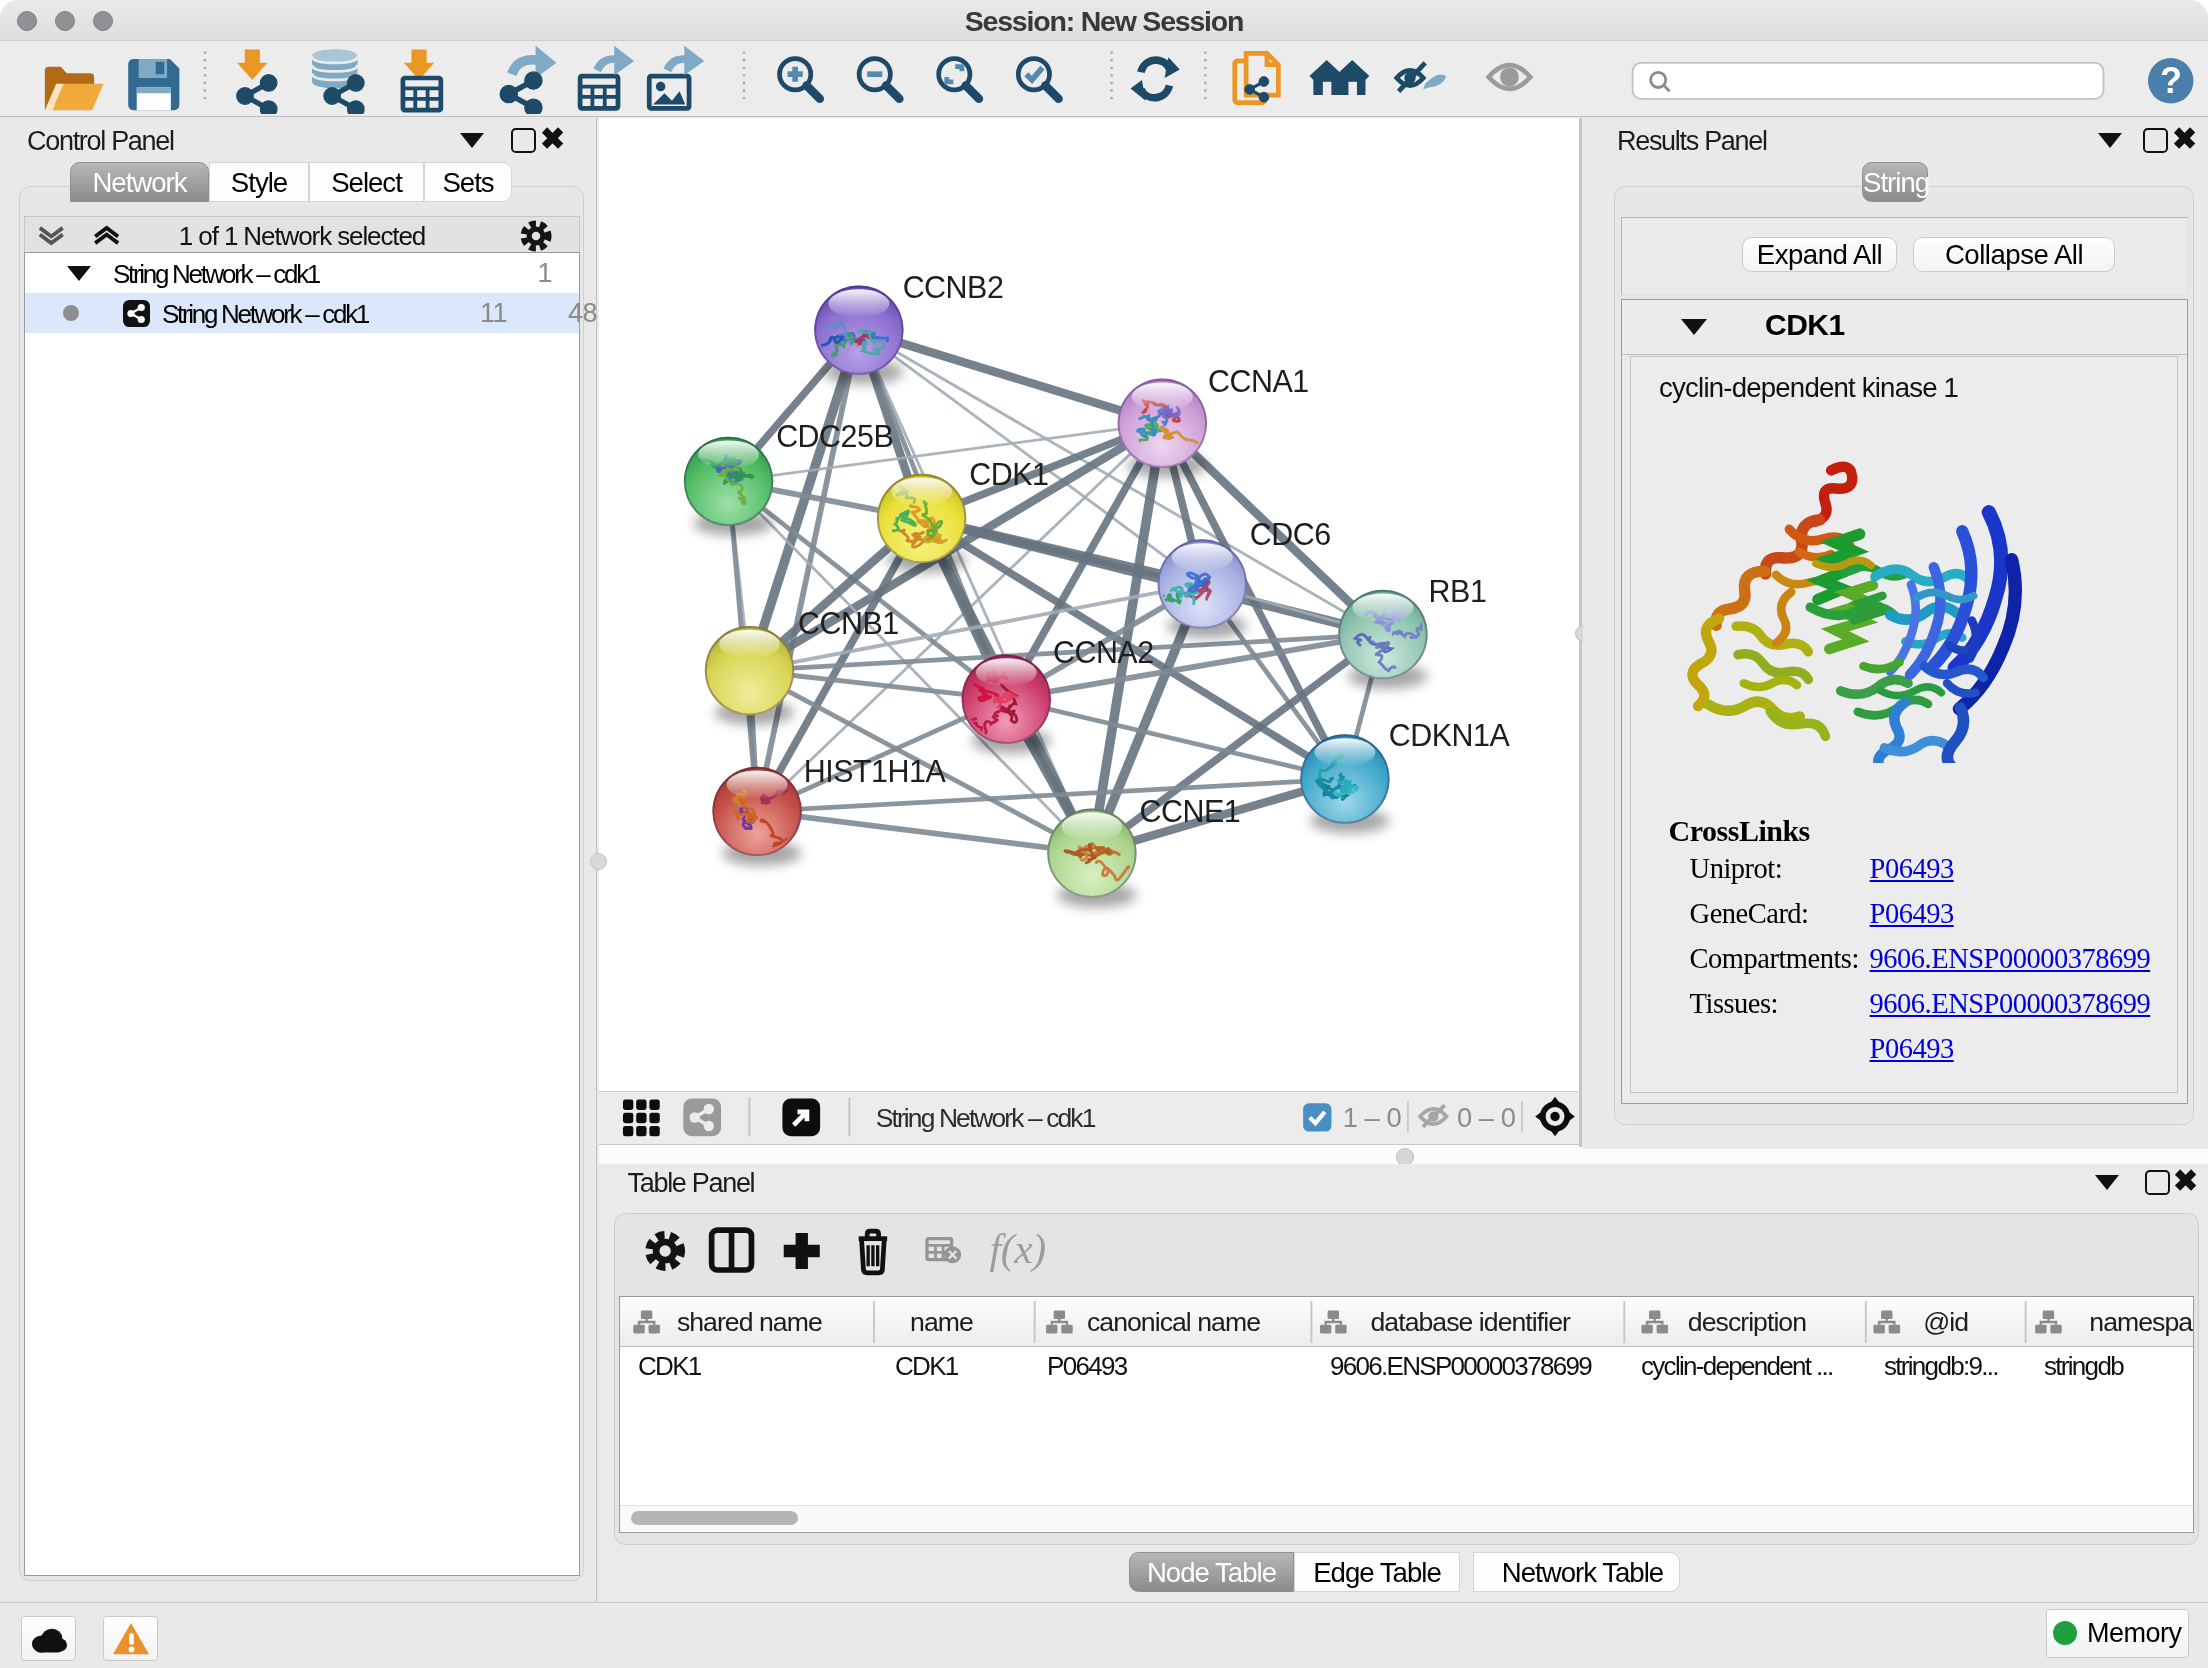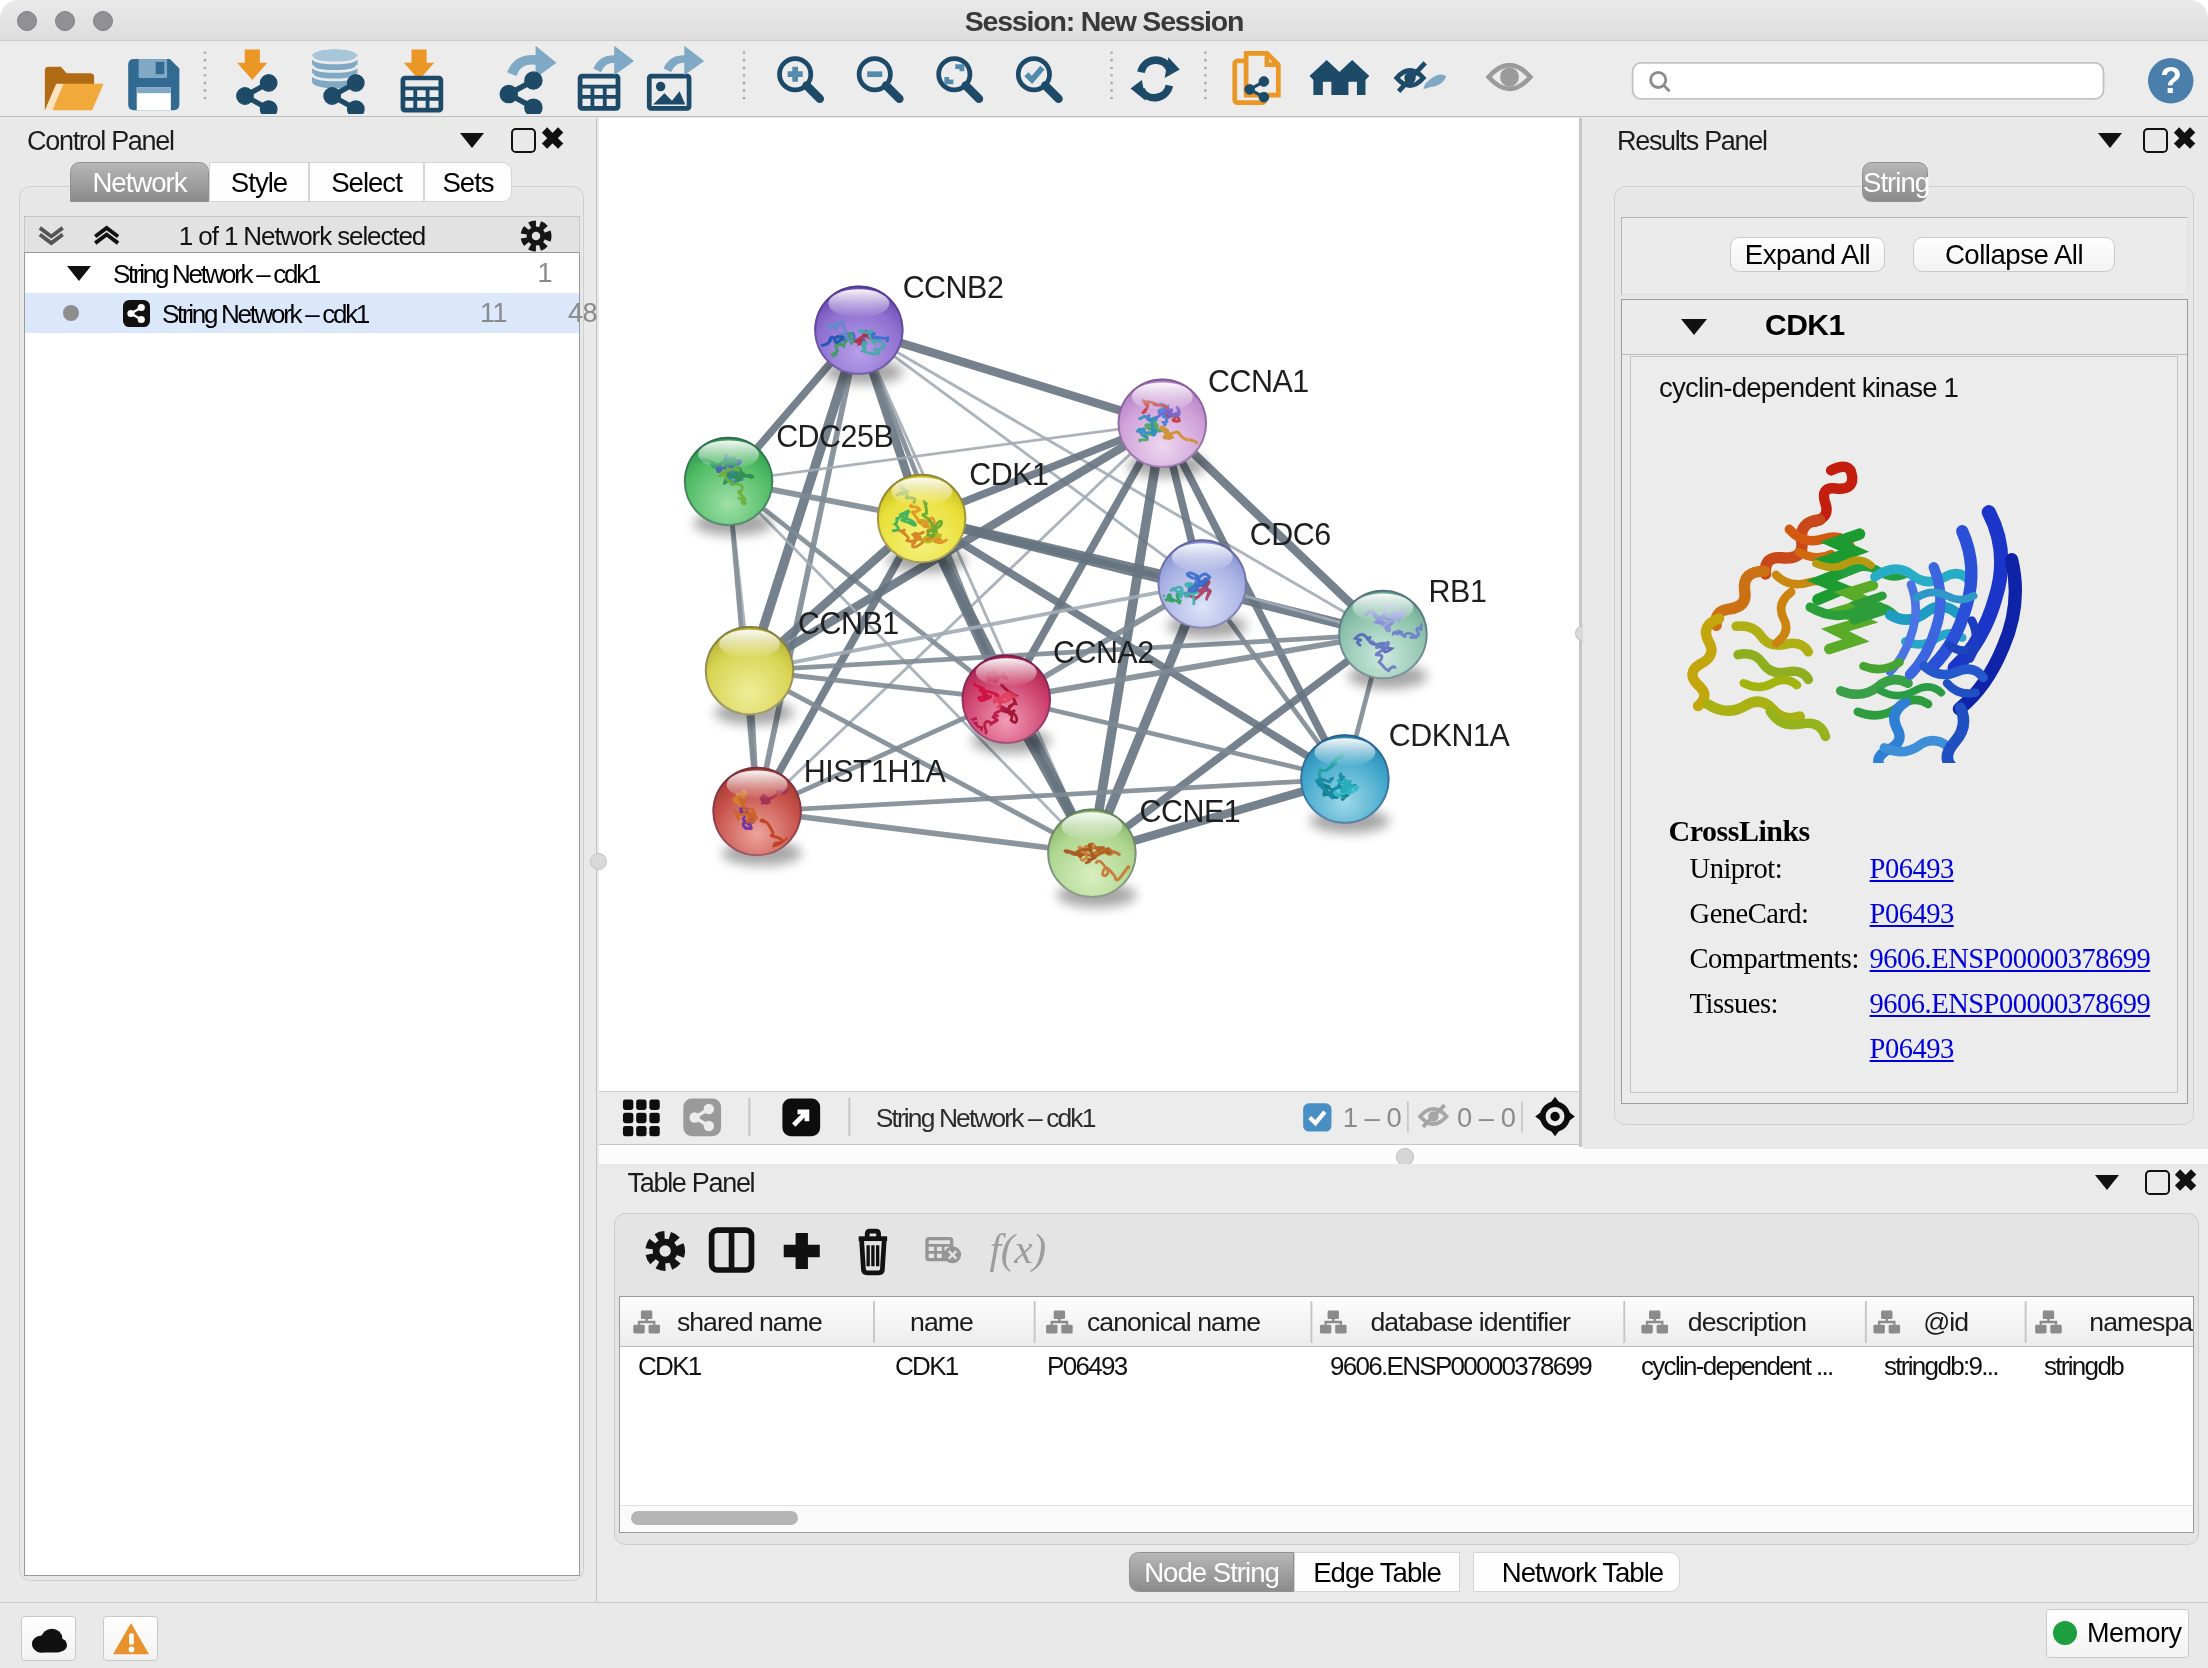--- a/index.html
+++ b/index.html
@@ -645,21 +645,21 @@
     <div class="abs phead" style="left:34px;top:7.6px;">Results Panel</div>
     <div class="abs" style="left:515px;top:15px;width:0;height:0;border-left:12.4px solid transparent;border-right:12.4px solid transparent;border-top:15px solid #111;"></div>
     <div class="abs" style="left:560px;top:9.5px;width:21px;height:21px;border:2.9px solid #111;border-radius:4.8px;"></div>
     <div class="abs" style="left:589px;top:2.9px;font-size:30px;font-weight:bold;color:#111;">✖</div>
 
     <div class="tab sel" style="left:279px;top:44px;width:66px;border-radius:9.5px;">String</div>
 
     <div class="abs" style="left:31px;top:68px;width:578px;height:937px;background:#e7e7e7;border:1px solid #cfcfcf;border-radius:11.4px;"></div>
 
     <div class="abs" style="left:38px;top:99px;width:565px;height:76px;background:#ebebeb;border:1.9px solid #b5b5b5;border-right-color:#e0e0e0;border-bottom-color:#e0e0e0;">
-      <div class="btn" style="left:108px;top:19px;width:155px;height:35px;line-height:33px;">Expand All</div>
+      <div class="btn" style="left:120px;top:19px;width:155px;height:35px;line-height:33px;">Expand All</div>
       <div class="btn" style="left:291px;top:19px;width:202px;height:35px;line-height:33px;">Collapse All</div>
     </div>
 
     <div class="abs" style="left:38px;top:181px;width:565px;height:803px;background:#ebebeb;border:1.9px solid #9d9d9d;">
       <div class="abs" style="left:0;top:0;width:100%;height:54px;border-bottom:1.9px solid #bdbdbd;">
         <div class="abs" style="left:59px;top:19px;width:0;height:0;border-left:13.3px solid transparent;border-right:13.3px solid transparent;border-top:16px solid #111;"></div>
         <div class="abs" style="left:143px;top:7.6px;font-size:30px;font-weight:bold;color:#000;">CDK1</div>
       </div>
       <div class="abs" style="left:7.6px;top:56px;width:546px;height:735px;background:#ececec;border:1px solid #c4c4c4;">
         <div class="abs" style="left:28.5px;top:15px;font-size:27.6px;color:#111;letter-spacing:-0.8px;">cyclin-dependent kinase 1</div>
@@ -809,21 +809,21 @@
         <span class="abs" style="left:710px;top:3.8px;">9606.ENSP00000378699</span>
         <span class="abs" style="left:1021px;top:3.8px;">cyclin-dependent ...</span>
         <span class="abs" style="left:1264px;top:3.8px;">stringdb:9...</span>
         <span class="abs" style="left:1424px;top:3.8px;">stringdb</span>
       </div>
       <div class="abs" style="left:0;top:208px;width:1573px;height:25px;background:#fafafa;border-top:1px solid #e0e0e0;">
         <div class="abs" style="left:10.5px;top:4.8px;width:167px;height:14.3px;border-radius:7.6px;background:#b5b5b5;"></div>
       </div>
     </div>
 
-    <div class="tab sel" style="left:530px;top:388px;width:165px;border-radius:9.5px 0 0 9.5px;">Node String</div>
+    <div class="tab sel" style="left:530px;top:388px;width:165px;border-radius:9.5px 0 0 9.5px;">Node Table</div>
     <div class="tab" style="left:695px;top:388px;width:166px;">Edge Table</div>
     <div class="tab" style="left:874px;top:388px;width:207px;border-radius:0 9.5px 9.5px 0;padding-left:12px;">Network Table</div>
   </div>
 
   <div class="statusbar">
     <div class="btn" style="left:21px;top:13.3px;width:55px;height:45px;border-radius:3.8px;">
       <svg width="42" height="28.5" viewBox="0 0 44 30" style="margin-top:7.6px;">
         <g fill="#111">
             <ellipse cx="14" cy="20" rx="10" ry="9"></ellipse>
             <ellipse cx="25" cy="14" rx="11" ry="10"></ellipse>

